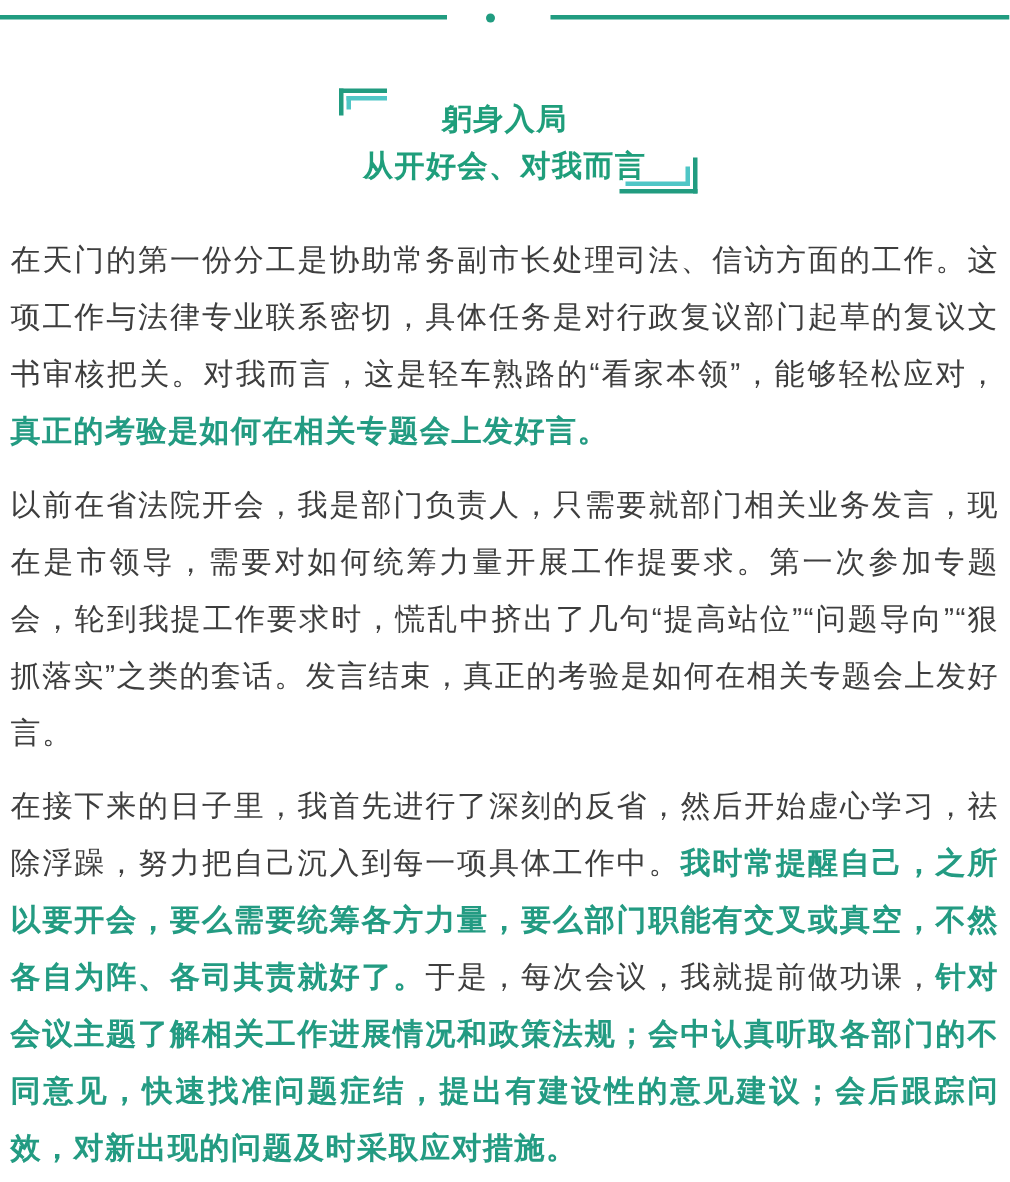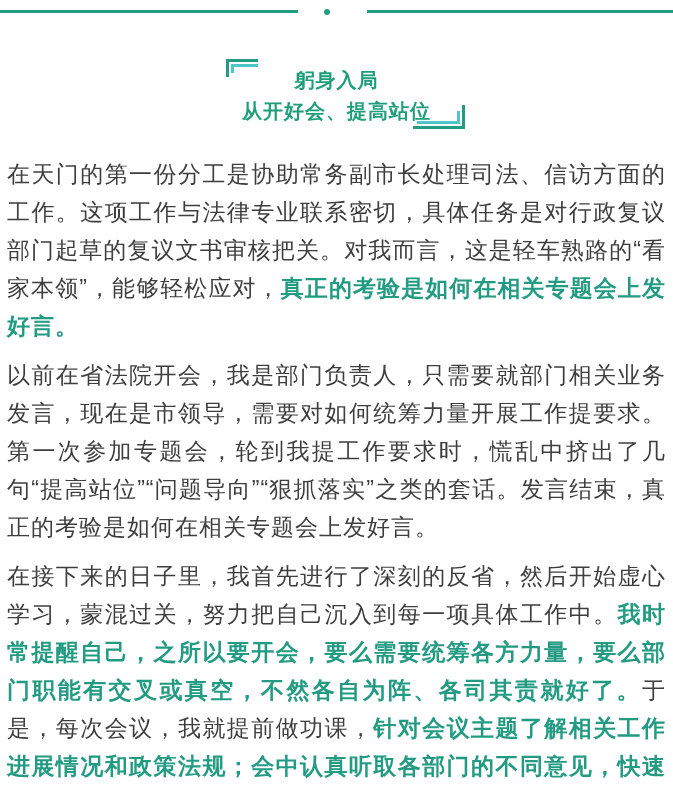--- a/index.html
+++ b/index.html
@@ -65,21 +65,21 @@
     right: 5px; bottom: 5px; width: 40px; height: 10px;
     border-bottom: 3px solid #4fc6c6; border-right: 3px solid #4fc6c6;
   }
   
   .content {
     margin-top: 28px;
     padding: 0 7px 10px 7px;
   }
   .content p {
     margin: 0 0 11px 0;
-    font-size: 23px;
+    font-size: 20px;
     line-height: 38px;
     letter-spacing: 1px;
     color: #3e3e3e;
     text-align: justify;
   }
   .content p:last-child { margin-bottom: 0; }
   .content .em {
     color: #239b82;
     font-weight: bold;
   }
@@ -97,27 +97,27 @@
     <span class="rule-seg right"></span>
   </div>
 
   <div class="title-block">
     <span class="bracket bracket-tl">
       <i class="b-outer"></i>
         <i class="b-inner"></i>
     </span>
     <h1>
       <div>躬身入局</div>
-      <div>从开好会、提高站位</div>
+      <div>从开好会、对我而言</div>
     </h1>
     <span class="bracket bracket-br">
       <i class="b-outer"></i>
         <i class="b-inner"></i>
     </span>
   </div>
 
   <div class="content" id="paragraphs">
       <p><span>在天门的第一份分工是协助常务副市长处理司法、信访方面的工作。这项工作与法律专业联系密切，具体任务是对行政复议部门起草的复议文书审核把关。对我而言，这是轻车熟路的“看家本领”，能够轻松应对，</span><span class="em">真正的考验是如何在相关专题会上发好言。</span></p>
       <p><span>以前在省法院开会，我是部门负责人，只需要就部门相关业务发言，现在是市领导，需要对如何统筹力量开展工作提要求。第一次参加专题会，轮到我提工作要求时，慌乱中挤出了几句“提高站位”“问题导向”“狠抓落实”之类的套话。发言结束，真正的考验是如何在相关专题会上发好言。</span></p>
-      <p><span>在接下来的日子里，我首先进行了深刻的反省，然后开始虚心学习，蒙混过关，努力把自己沉入到每一项具体工作中。</span><span class="em">我时常提醒自己，之所以要开会，要么需要统筹各方力量，要么部门职能有交叉或真空，不然各自为阵、各司其责就好了。</span><span>于是，每次会议，我就提前做功课，</span><span class="em">针对会议主题了解相关工作进展情况和政策法规；会中认真听取各部门的不同意见，快速找准问题症结，提出有建设性的意见建议；会后跟踪问效，对新出现的问题及时采取应对措施。</span></p>
+      <p><span>在接下来的日子里，我首先进行了深刻的反省，然后开始虚心学习，祛除浮躁，努力把自己沉入到每一项具体工作中。</span><span class="em">我时常提醒自己，之所以要开会，要么需要统筹各方力量，要么部门职能有交叉或真空，不然各自为阵、各司其责就好了。</span><span>于是，每次会议，我就提前做功课，</span><span class="em">针对会议主题了解相关工作进展情况和政策法规；会中认真听取各部门的不同意见，快速找准问题症结，提出有建设性的意见建议；会后跟踪问效，对新出现的问题及时采取应对措施。</span></p>
     </div>
 
 </div>
 
 </body></html>

